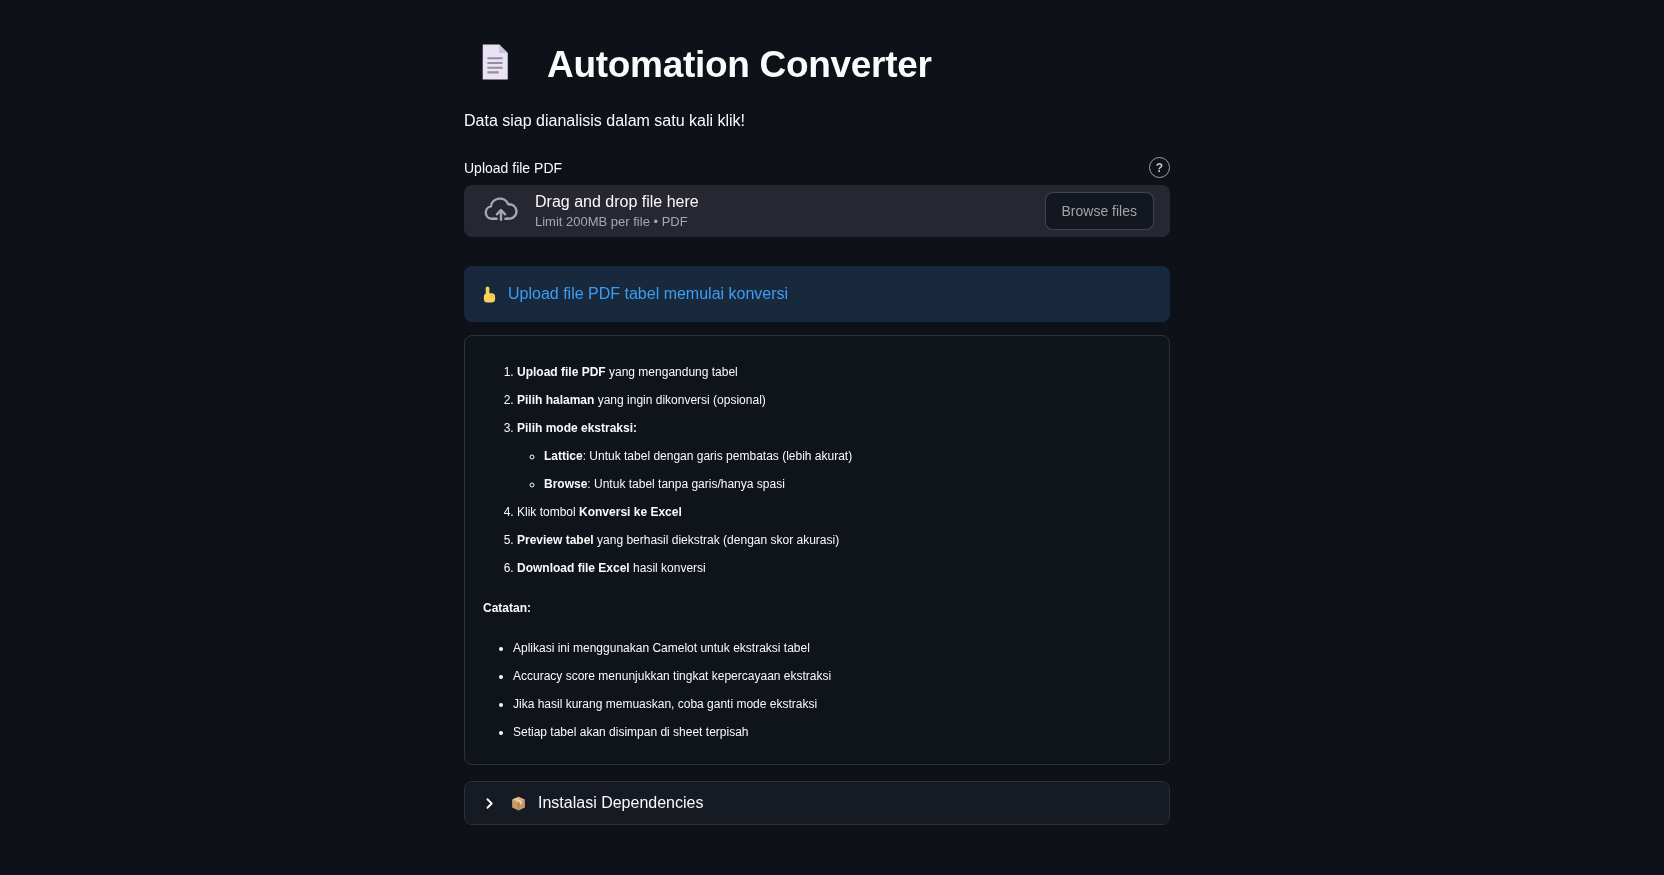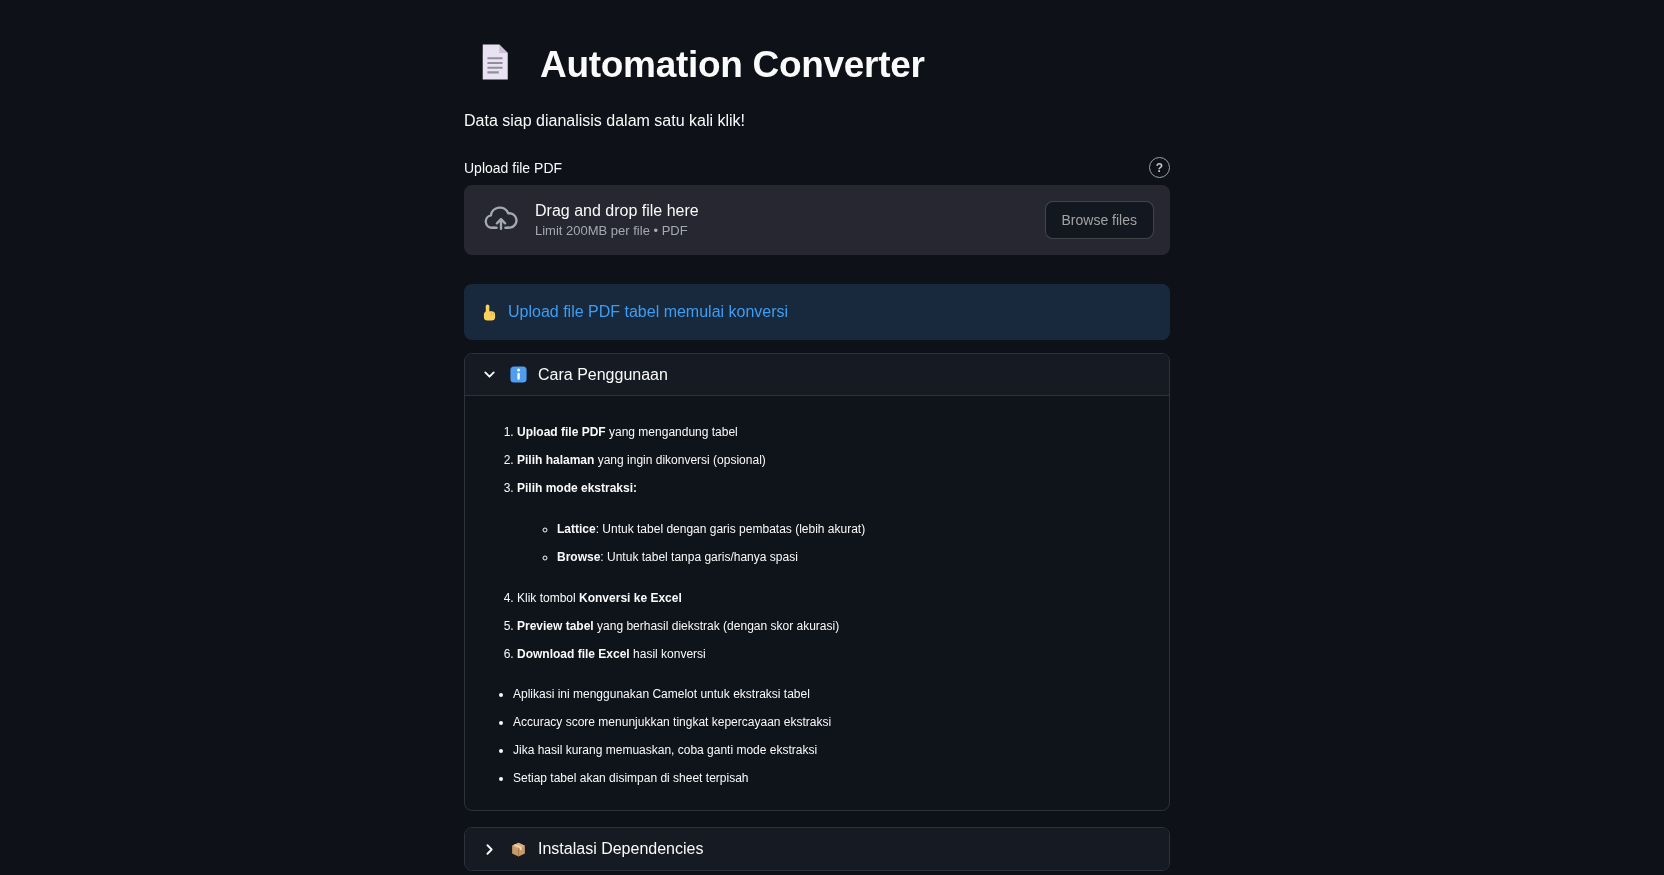--- a/index.html
+++ b/index.html
@@ -11,21 +11,21 @@
     overflow: hidden;
   }
   .main {
     position: absolute;
     left: 464px; top: 0;
     width: 706px;
   }
   
   .title-row {
     margin-top: 42px;
-    display: flex; align-items: center; gap: 28px;
+    display: flex; align-items: center; gap: 35px;
     padding-left: 14px;
   }
   .page-icon { flex: 0 0 auto; }
   h1.app-title {
     font-size: 37px; font-weight: 700; line-height: 1;
     letter-spacing: -0.3px; color: #fafafa;
   }
   .subtitle { margin-top: 26px; font-size: 16px; color: #fafafa; }
 
   
@@ -35,21 +35,21 @@
   }
   .uploader-label { font-size: 14px; color: #fafafa; }
   .help-icon {
     width: 21px; height: 21px;
     border: 1.5px solid #9aa0ab; border-radius: 50%;
     color: #c2c6ce; font-size: 12px; font-weight: 700;
     display: flex; align-items: center; justify-content: center;
     cursor: pointer; user-select: none;
   }
   .dropzone {
-    margin-top: 7px; height: 70px;
+    margin-top: 7px; height: 52px;
     background: #262730; border-radius: 8px;
     display: flex; align-items: center;
     padding: 0 16px;
   }
   .cloud-upload-icon { flex: 0 0 auto; margin: 0 17px 0 4px; }
   .drop-texts { display: flex; flex-direction: column; justify-content: center; }
   .drop-title { font-size: 16px; color: #fafafa; }
   .drop-hint  { font-size: 13px; color: #a3a8b3; margin-top: 3px; }
   .browse-btn {
     margin-left: auto;
@@ -95,21 +95,21 @@
     font-size: 12px;
   }
   ol.steps {
     margin: 10px 0 0 0;
     padding-left: 36px;
     list-style: decimal;
   }
   ol.steps > li { line-height: 28px; }
   ul.substeps {
     list-style: circle;
-    margin: 13px; padding-left: 27px;
+    margin: 0; padding-left: 27px;
   }
   ul.substeps > li { line-height: 28px; }
   .b { font-weight: 700; }
   .notes-heading { font-weight: 700; margin: 12px 0 0 2px; line-height: 28px; }
   ul.notes {
     list-style: disc;
     margin: 12px 0 0 0; padding-left: 32px;
   }
   ul.notes > li { line-height: 28px; }
   li::marker { color: #fafafa; }
@@ -159,49 +159,35 @@
       <svg viewBox="0 0 20 20" width="17" height="17" aria-hidden="true">
         <rect x="5.6" y="0.5" width="4.2" height="12" rx="2.1" fill="#fbd15a"></rect>
         <rect x="3.4" y="8.4" width="13.2" height="11.1" rx="4.2" fill="#fbd15a"></rect>
         <path d="M12.2 9.2v4M15 10v3.4" stroke="#e8b83e" stroke-width="1.1" stroke-linecap="round"></path>
       </svg>
     </span>
     <span>Upload file PDF tabel memulai konversi</span>
   </div>
 
   <div class="expander expander-usage">
-    <div class="expander-header">
-      <span class="chev">
-        <svg viewBox="0 0 16 16" width="15" height="15" fill="none" stroke="#fafafa" stroke-width="2" stroke-linecap="round" stroke-linejoin="round" aria-hidden="true">
-          <path d="M3.5 5.8 8 10.3l4.5-4.5"></path>
-        </svg>
-      </span>
-      <span style="display:flex;">
-        <svg viewBox="0 0 20 20" width="17" height="17" aria-hidden="true">
-          <rect x="0.5" y="0.5" width="19" height="19" rx="4.2" fill="#4f9ef0"></rect>
-          <rect x="8.7" y="8" width="2.8" height="8.2" rx="1.4" fill="#ffffff"></rect>
-          <circle cx="10.1" cy="4.8" r="1.8" fill="#ffffff"></circle>
-        </svg>
-      </span>
-      <span>Cara Penggunaan</span>
-    </div>
     <div class="expander-content">
       <ol class="steps">
         <li><span></span><span class="b">Upload file PDF</span><span> yang mengandung tabel</span></li>
         <li><span></span><span class="b">Pilih halaman</span><span> yang ingin dikonversi (opsional)</span></li>
         <li><span></span><span class="b">Pilih mode ekstraksi:</span><span></span>
           <ul class="substeps">
             <li><span class="b">Lattice</span><span>: Untuk tabel dengan garis pembatas (lebih akurat)</span></li>
             <li><span class="b">Browse</span><span>: Untuk tabel tanpa garis/hanya spasi</span></li>
           </ul>
         </li>
         <li><span>Klik tombol </span><span class="b">Konversi ke Excel</span><span></span></li>
         <li><span></span><span class="b">Preview tabel</span><span> yang berhasil diekstrak (dengan skor akurasi)</span></li>
         <li><span></span><span class="b">Download file Excel</span><span> hasil konversi</span></li>
       </ol>
+      <p class="notes-heading">Catatan:</p>
       <ul class="notes">
         <li><span>Aplikasi ini menggunakan Camelot untuk ekstraksi tabel</span></li>
         <li><span>Accuracy score menunjukkan tingkat kepercayaan ekstraksi</span></li>
         <li><span>Jika hasil kurang memuaskan, coba ganti mode ekstraksi</span></li>
         <li><span>Setiap tabel akan disimpan di sheet terpisah</span></li>
       </ul>
     </div>
   </div>
 
   <div class="expander expander-deps">

